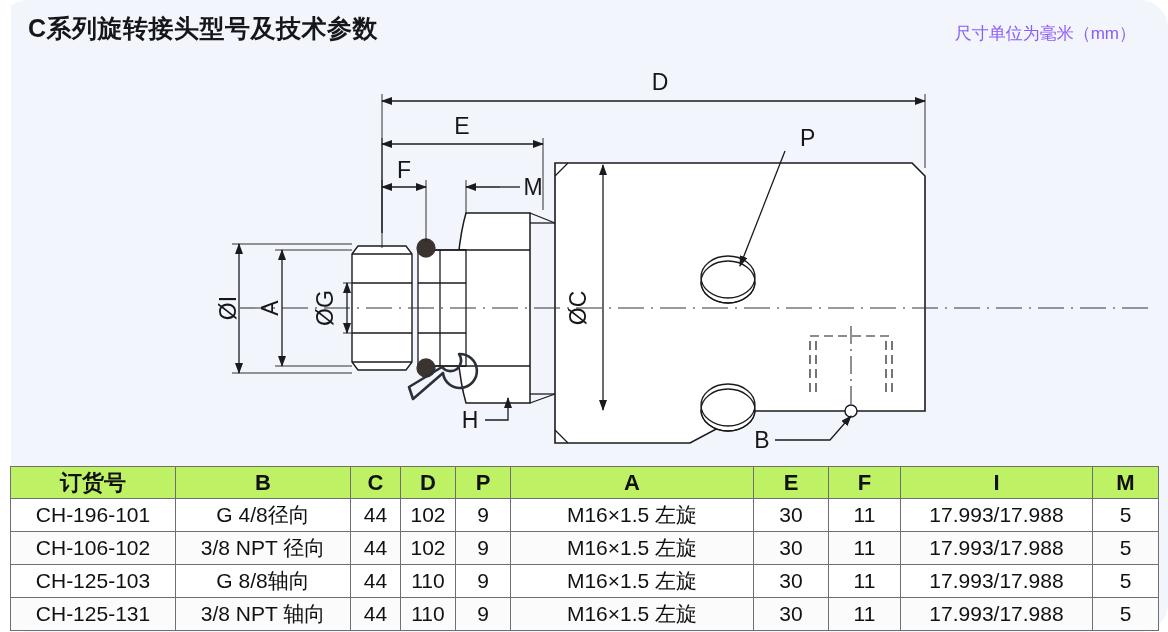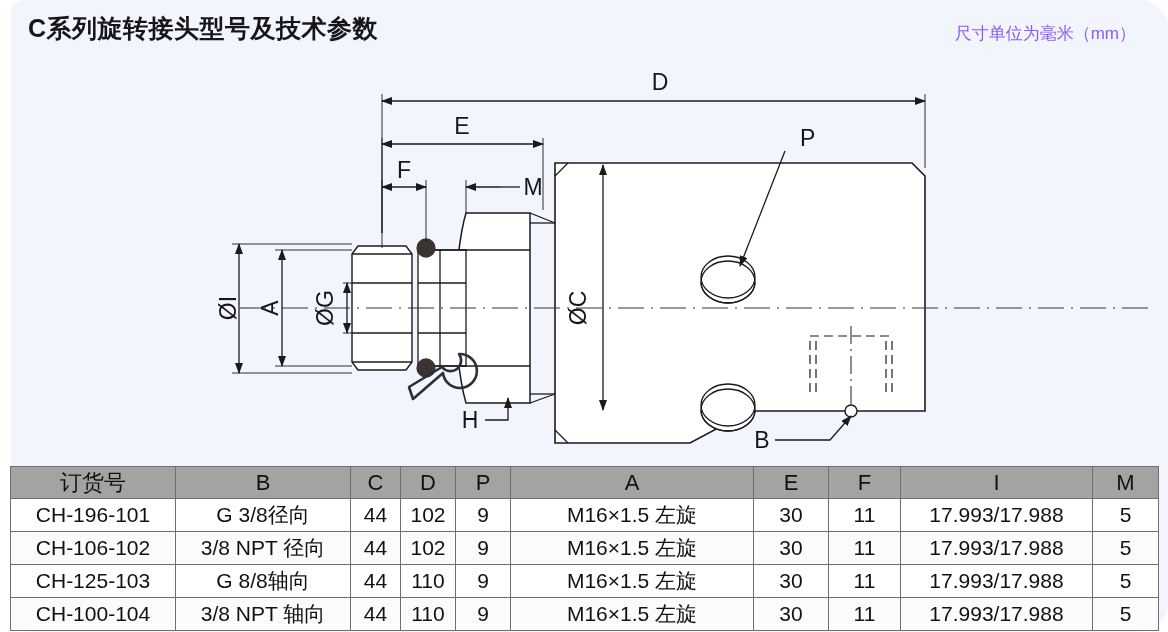--- a/index.html
+++ b/index.html
@@ -74,22 +74,22 @@
     border: 1px solid #6f6f73;
     text-align: center;
     font-size: 21px;
     color: #111114;
     height: 32px;
     padding: 0 2px;
     overflow: hidden;
     white-space: nowrap;
   }
   table.spec thead th {
-    background: #a3a3a3;
-    font-weight: normal;
+    background: #bef264;
+    font-weight: bold;
     height: 31px;
     font-size: 22px;
   }
   table.spec tbody tr:nth-child(even) td { background: #fbfbfb; }
   table.spec tbody tr:nth-child(odd)  td { background: #ffffff; }
   td.num-right { text-align: right; padding-right: 8px; }
 </style>
 </head>
 <body>
 
@@ -291,21 +291,21 @@
           <th>A</th>
           <th>E</th>
           <th>F</th>
           <th>I</th>
           <th>M</th>
         </tr>
       </thead>
       <tbody>
         <tr>
           <td>CH-196-101</td>
-          <td>G 3/8径向</td>
+          <td>G 4/8径向</td>
           <td class="num-right">44</td>
           <td>102</td>
           <td>9</td>
           <td>M16×1.5 左旋</td>
           <td>30</td>
           <td>11</td>
           <td>17.993/17.988</td>
           <td>5</td>
         </tr>
         <tr>
@@ -326,21 +326,21 @@
           <td class="num-right">44</td>
           <td>110</td>
           <td>9</td>
           <td>M16×1.5 左旋</td>
           <td>30</td>
           <td>11</td>
           <td>17.993/17.988</td>
           <td>5</td>
         </tr>
         <tr>
-          <td>CH-100-104</td>
+          <td>CH-125-131</td>
           <td>3/8 NPT 轴向</td>
           <td class="num-right">44</td>
           <td>110</td>
           <td>9</td>
           <td>M16×1.5 左旋</td>
           <td>30</td>
           <td>11</td>
           <td>17.993/17.988</td>
           <td>5</td>
         </tr>

